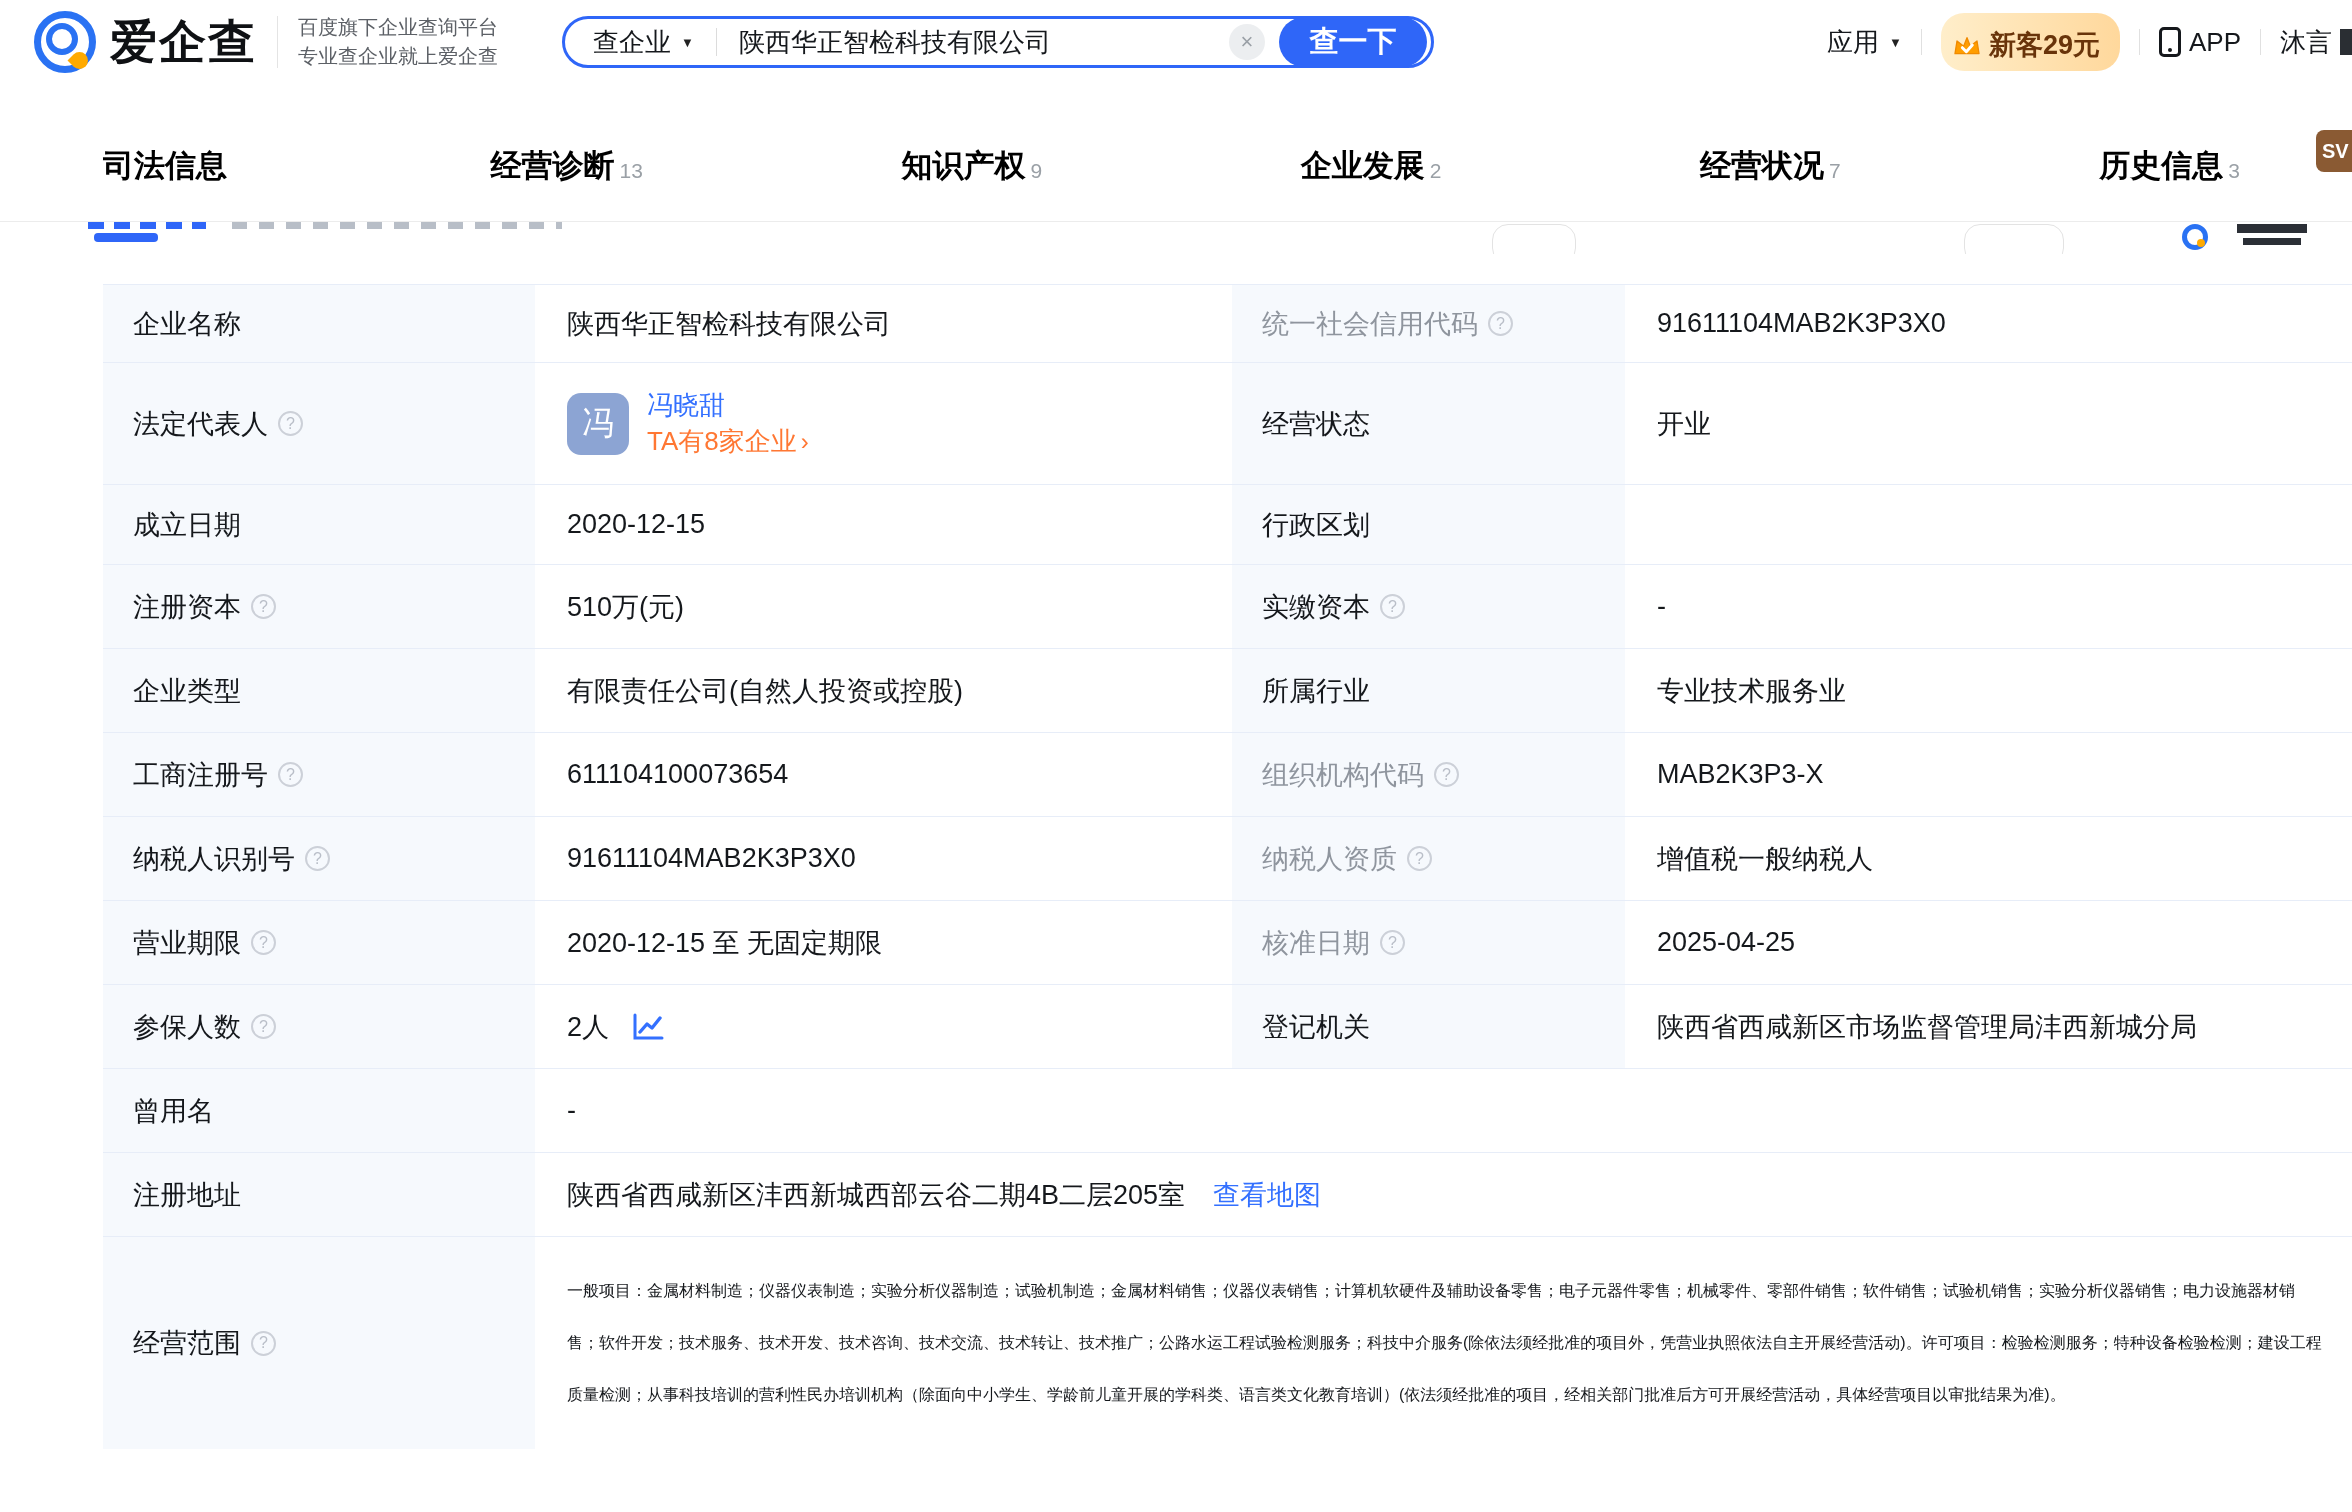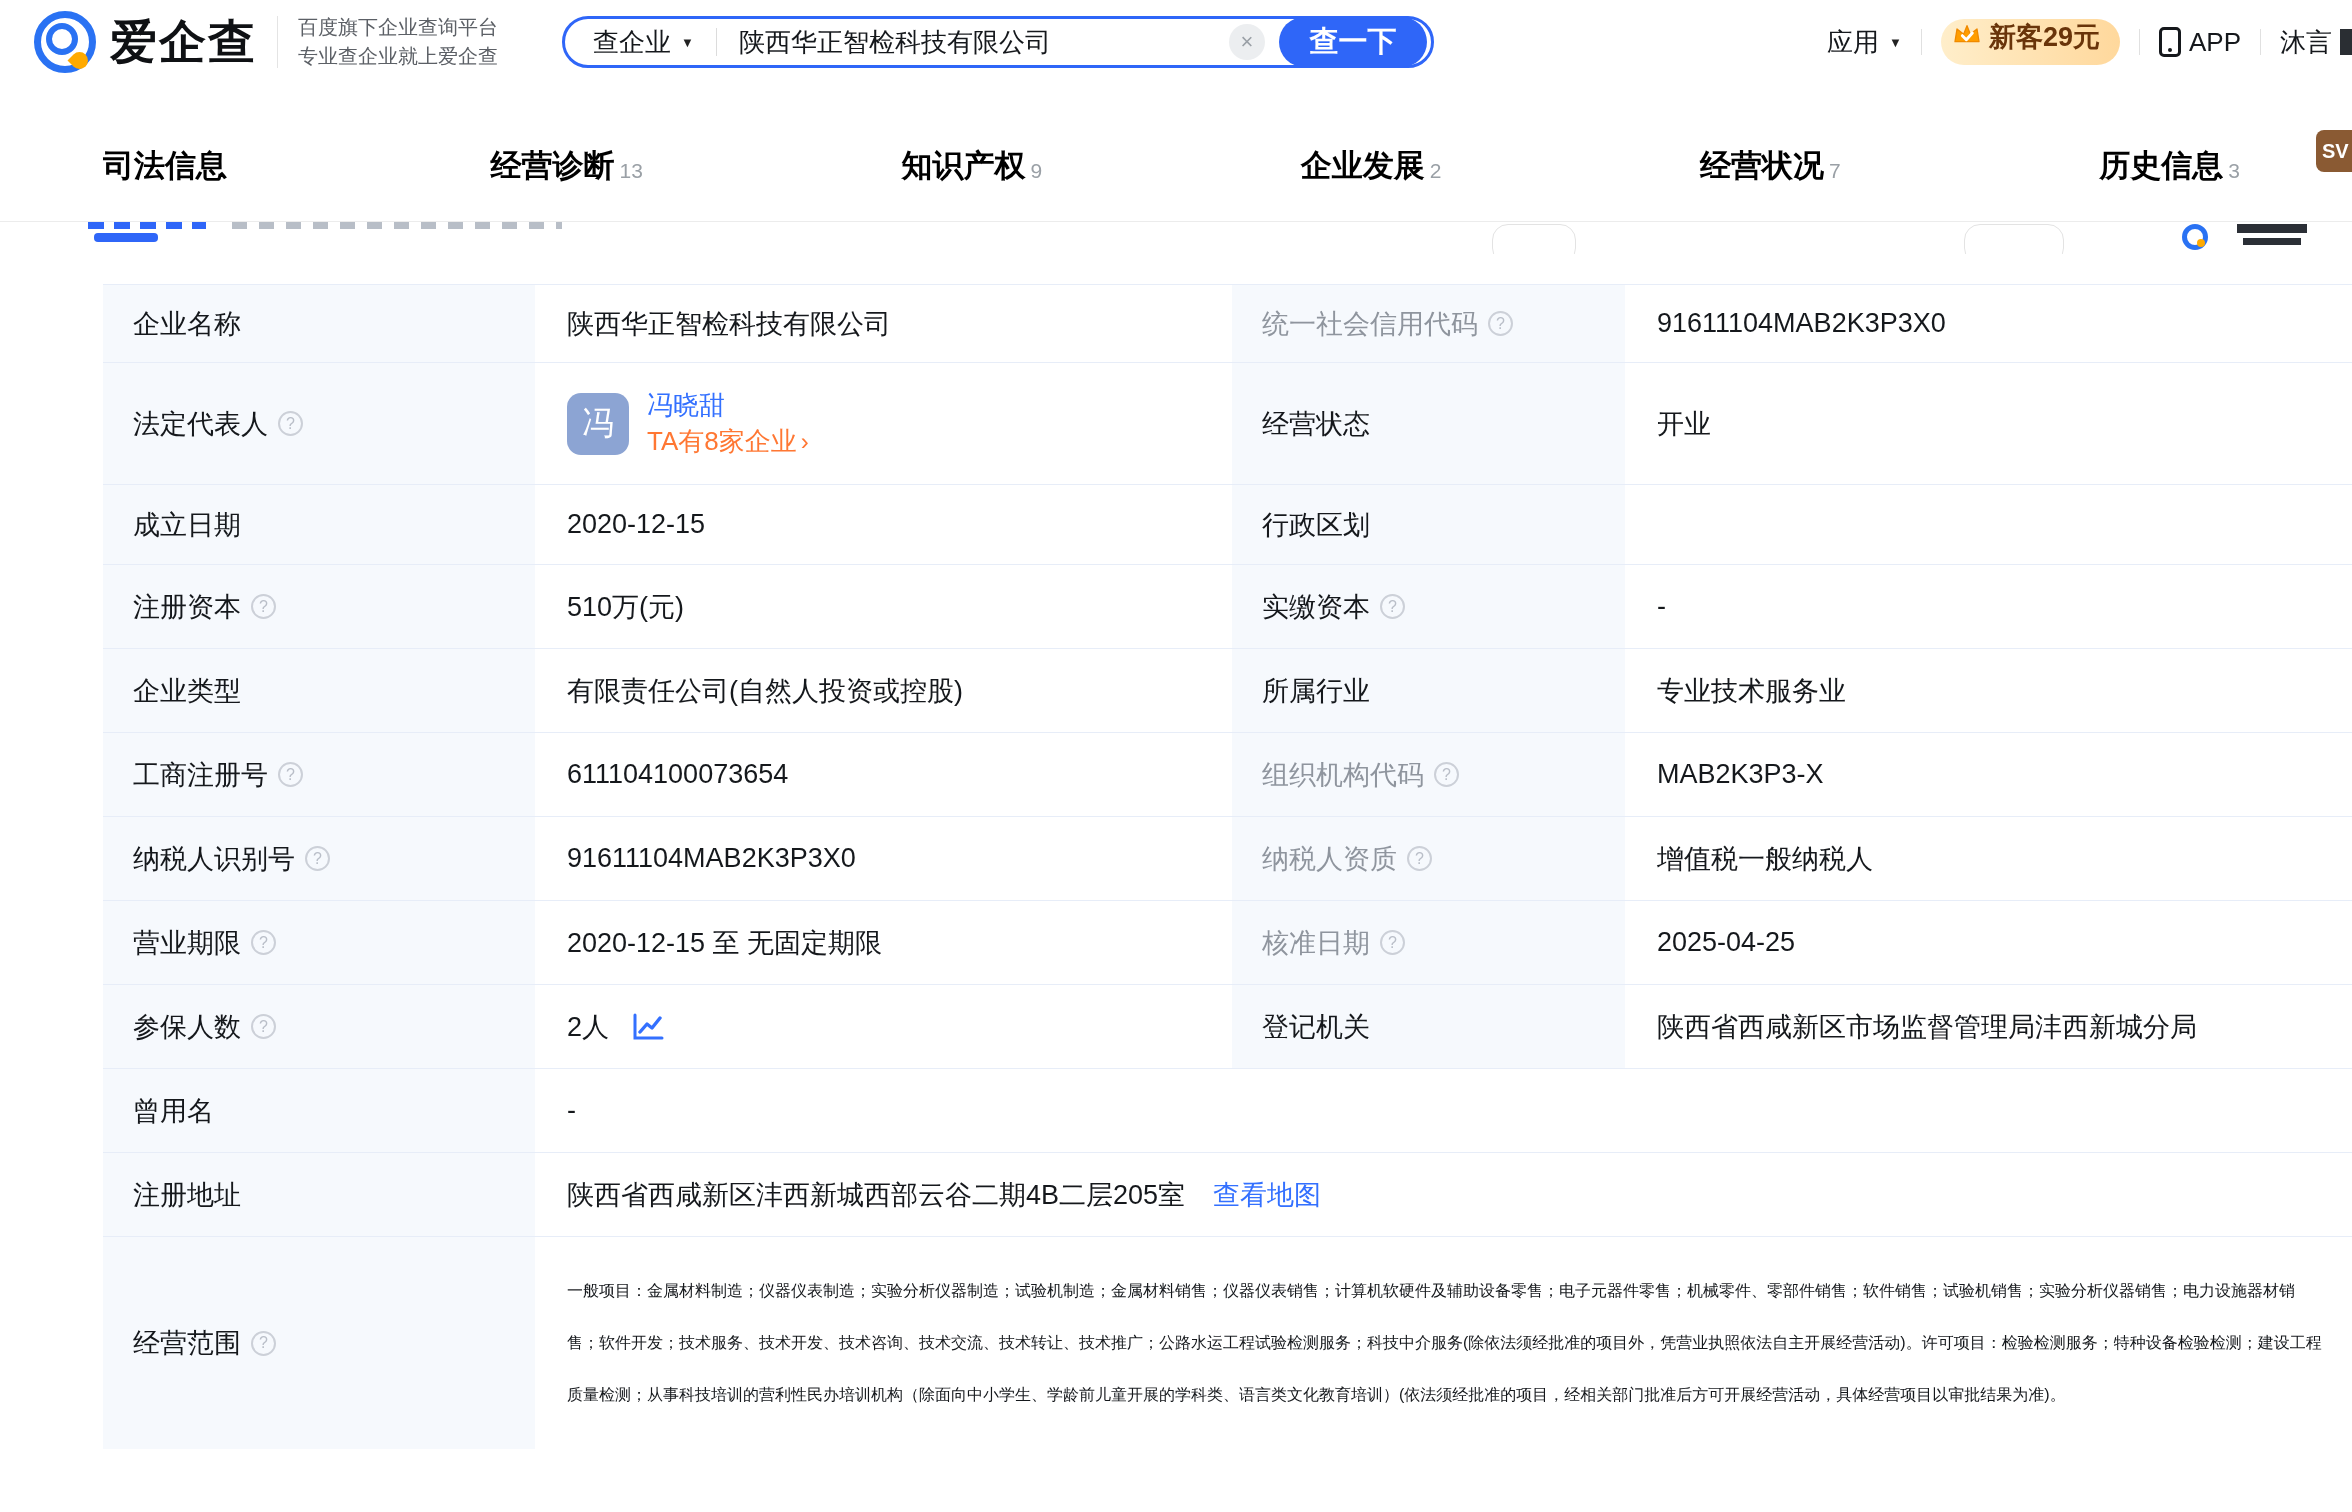--- a/index.html
+++ b/index.html
@@ -23,22 +23,22 @@
   .search-input { flex:1; border:none; outline:none; font-size:26px; color:#15181c; background:transparent;
     font-family:"Liberation Sans","DejaVu Sans",sans-serif; }
   .clear-btn { width:36px; height:36px; border-radius:50%; background:#eceef0; color:#9aa0a6; font-size:22px;
     display:flex; align-items:center; justify-content:center; margin:0 14px 0 6px; flex:none; cursor:pointer; }
   .go-btn { width:148px; height:50px; border-radius:27px; background:#2f66f8; color:#fff; font-size:29px; font-weight:700;
     display:flex; align-items:center; justify-content:center; margin-right:4px; flex:none; cursor:pointer; border:none; }
 
   .top-right { margin-left:auto; display:flex; align-items:center; flex:none; }
   .tr-item { font-size:26px; display:flex; align-items:center; white-space:nowrap;text-align:right; }
   .trdiv { width:1px; height:26px; background:#e0e0e0; margin:0 19px; }
-  .promo-pill { height:46px; border-radius:23px; background:linear-gradient(90deg,#ffeeca 0%,#ffd89c 100%);
-    display:flex; align-items:flex-start; padding:0 20px 8px 10px; }
+  .promo-pill { height:58px; border-radius:23px; background:linear-gradient(90deg,#ffeeca 0%,#ffd89c 100%);
+    display:flex; align-items:flex-end; padding:0 20px 8px 10px; }
   .promo-text { font-size:27px; color:#69340a; font-weight:600; margin-left:6px; }
   .phone-icon { width:22px; height:30px; border:3px solid #15181c; border-radius:5px; position:relative; margin-right:8px; }
   .phone-icon::after { content:""; position:absolute; width:4px; height:4px; background:#15181c; border-radius:50%; bottom:2px; left:6px; }
   .user-frag { display:inline-block; width:12px; height:26px; background:#2a2e33; margin-left:8px; }
 
   
   .tabbar { margin-top:26px; height:112px; border-bottom:1px solid #ececec; display:flex; align-items:center;
     justify-content:space-between; padding:0 112px 0 103px; position:relative; }
   .tab { position:relative; height:100%; display:flex; align-items:center; cursor:pointer; }
   .tab-label { font-size:31px; font-weight:700; color:#000000; }

